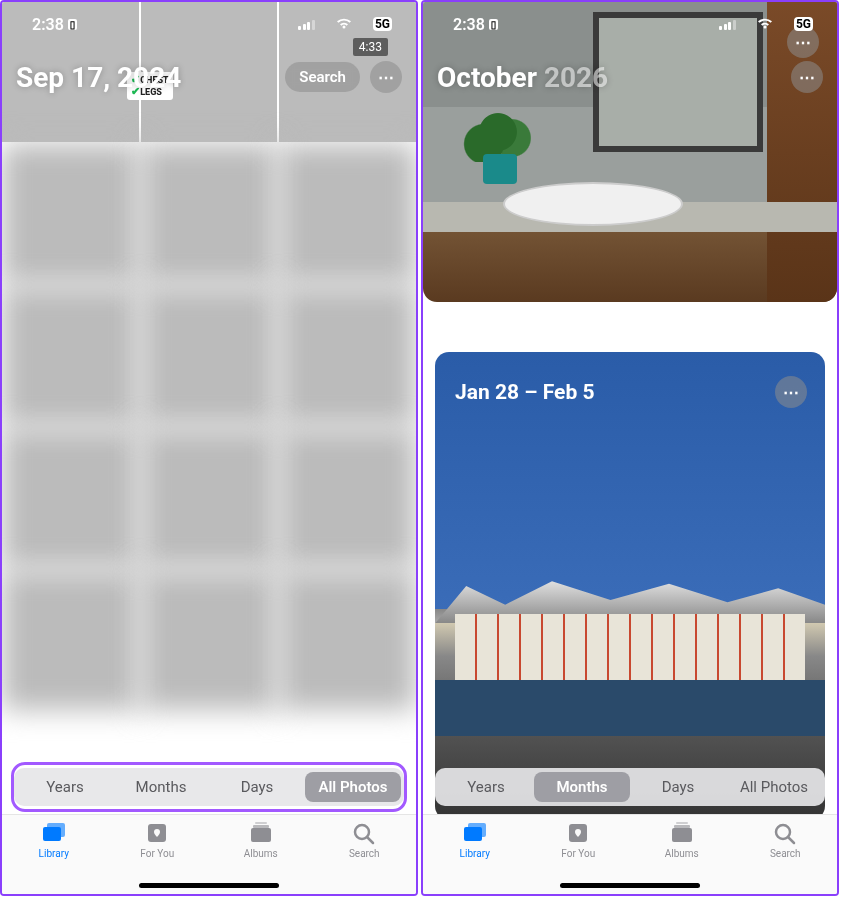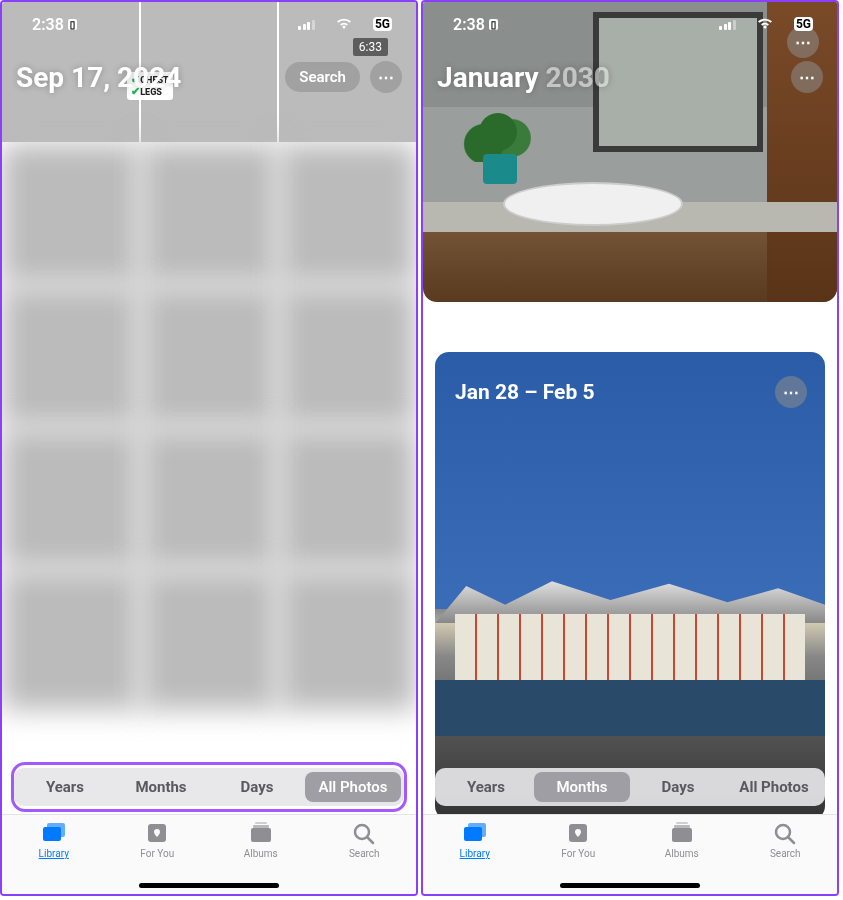--- a/index.html
+++ b/index.html
@@ -99,36 +99,36 @@
   .bldg{position:absolute;left:20px;right:20px;top:56%;height:14%;background:repeating-linear-gradient(90deg,#e8e4d8 0 20px,#c84830 20px 22px)}
   .plat{position:absolute;left:0;right:0;top:70%;height:12%;background:#2a4a6a}
 
   
   .segmented {
     position:absolute; left:12px; right:12px; bottom: 88px;
     background: rgba(230,230,232,.92); border-radius: 10px; height: 38px;
     display:flex; align-items:center; padding:3px; z-index:30;
   }
   .segmented .seg {
-    flex:1; text-align:center; font-size:15px; font-weight:700; color:#5a5a5e;
+    flex:1; text-align:center; font-size:15px; font-weight:400; color:#5a5a5e;
     padding:6px 0; border-radius:8px; cursor:pointer;
   }
   .segmented .seg.active { background:#9e9ea4; color:#fff; font-weight:600; }
   .seg-highlight {
     position:absolute; border:3px solid #a259ff; border-radius:14px; pointer-events:none;
     left:9px; right:9px; bottom:82px; height:50px; z-index:31;
   }
 
   
   .tabbar {
     position:absolute; left:0; right:0; bottom:0; height:80px; background:#fafafa;
     border-top:1px solid #e5e5e5; display:flex; justify-content:space-around; padding-top:6px; z-index:40;
   }
   .tab { display:flex; flex-direction:column; align-items:center; gap:3px; font-size:10px; color:#8e8e93; cursor:pointer; width:25%; }
-  .tab.active { color:#007aff;text-decoration:underline; }
+  .tab.active { color:#007aff; }
   .tab svg { width:26px; height:24px; }
   .home-ind { position:absolute; bottom:6px; left:50%; transform:translateX(-50%); width:140px; height:5px; background:#000; border-radius:3px; z-index:50; }
 </style>
 </head>
 <body>
 
 <div class="phone left">
   <div class="grid-bg">
     <div class="c1"></div>
       <div class="c2"></div>
@@ -139,21 +139,21 @@
     <div class="blur c7"></div>
       <div class="blur c8"></div>
       <div class="blur c9"></div>
     <div class="blur c10"></div>
       <div class="blur c11"></div>
       <div class="blur c12"></div>
     <div class="blur c13"></div>
       <div class="blur c14"></div>
       <div class="blur c15"></div>
   </div>
-  <div class="vid-badge">6:33</div>
+  <div class="vid-badge">4:33</div>
   <div class="sticker">
     <span class="chk">✔</span><span>CHEST</span><br>
     <span class="chk">✔</span><span>LEGS</span>
   </div>
 
   <div class="statusbar">
     <div class="sb-time">
       <span>2:38</span>
       <span class="sb-badge">▯</span>
     </div>
@@ -271,21 +271,21 @@
         <svg width="18" height="14" viewBox="0 0 18 14">
             <path fill="currentColor" d="M9 12.5a1.5 1.5 0 100-3 1.5 1.5 0 000 3zm-4-4.2l1.4 1.4a4 4 0 015.2 0l1.4-1.4a6 6 0 00-8 0zm-3-3l1.4 1.4a8.5 8.5 0 0111.2 0L16 5.3a10.5 10.5 0 00-14 0z"></path>
           </svg>
       </span>
       <span class="sb-5g">5G</span>
     </div>
   </div>
 
   <div class="header">
     <div class="header-title">
-      <span>January</span> <span class="dim">2030</span>
+      <span>October</span> <span class="dim">2026</span>
     </div>
     <div class="header-right">
       <div class="circle-btn">
         <span>⋯</span>
       </div>
     </div>
   </div>
 
   <div class="segmented">
     <div class="seg">Years</div>

